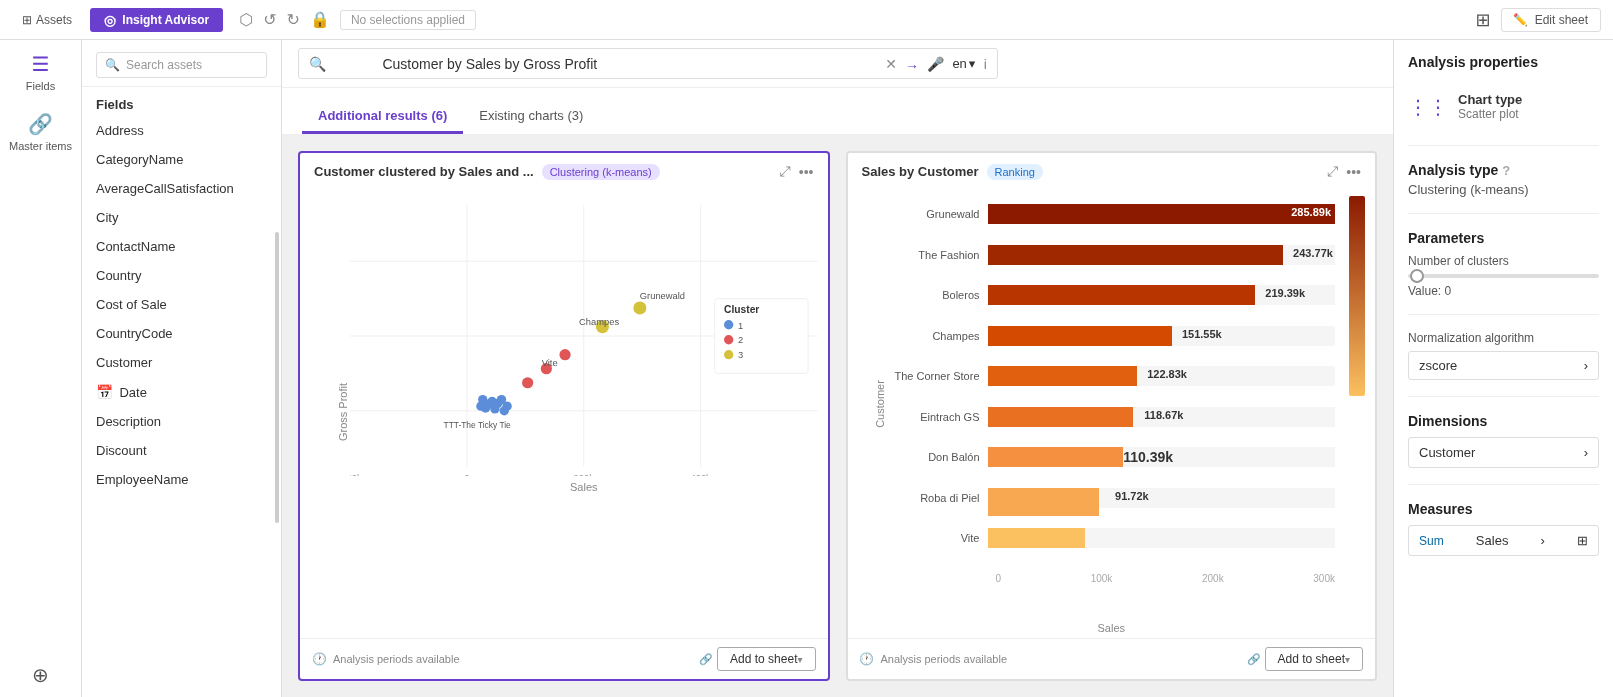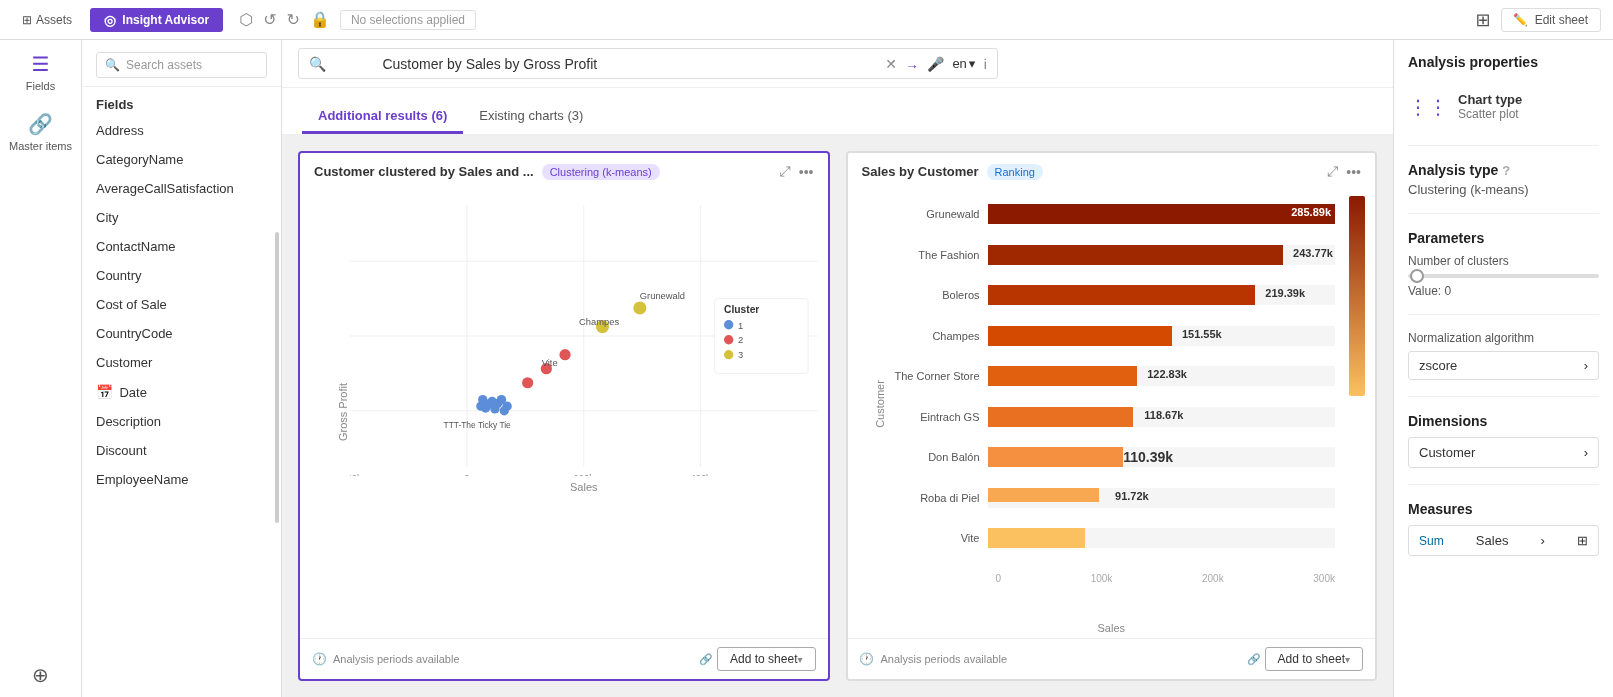--- a/index.html
+++ b/index.html
@@ -497,21 +497,21 @@
               <div class="bar-label">Don Balón</div>
               <div class="bar-track" style="flex:1;position:relative;">
                 <div class="bar-fill" style="width:39%;background:#f49040;height:20px;position:relative;">
                   <span style="position:absolute;right:-50px;top:2px;font-size:14px;color:#333;font-weight:600;">110.39k</span>
                 </div>
               </div>
             </div>
             <div class="bar-row">
               <div class="bar-label">Roba di Piel</div>
               <div class="bar-track" style="flex:1;position:relative;">
-                <div class="bar-fill" style="width:32%;background:#f8a850;height:14px;position:relative;">
+                <div class="bar-fill" style="width:32%;background:#f8a850;height:28px;position:relative;">
                   <span style="position:absolute;right:-50px;top:2px;font-size:11px;color:#333;font-weight:600;">91.72k</span>
                 </div>
               </div>
             </div>
             <div class="bar-row">
               <div class="bar-label">Vite</div>
               <div class="bar-track" style="flex:1;position:relative;">
                 <div class="bar-fill" style="width:28%;background:#fbc060;height:20px;"></div>
               </div>
             </div>

